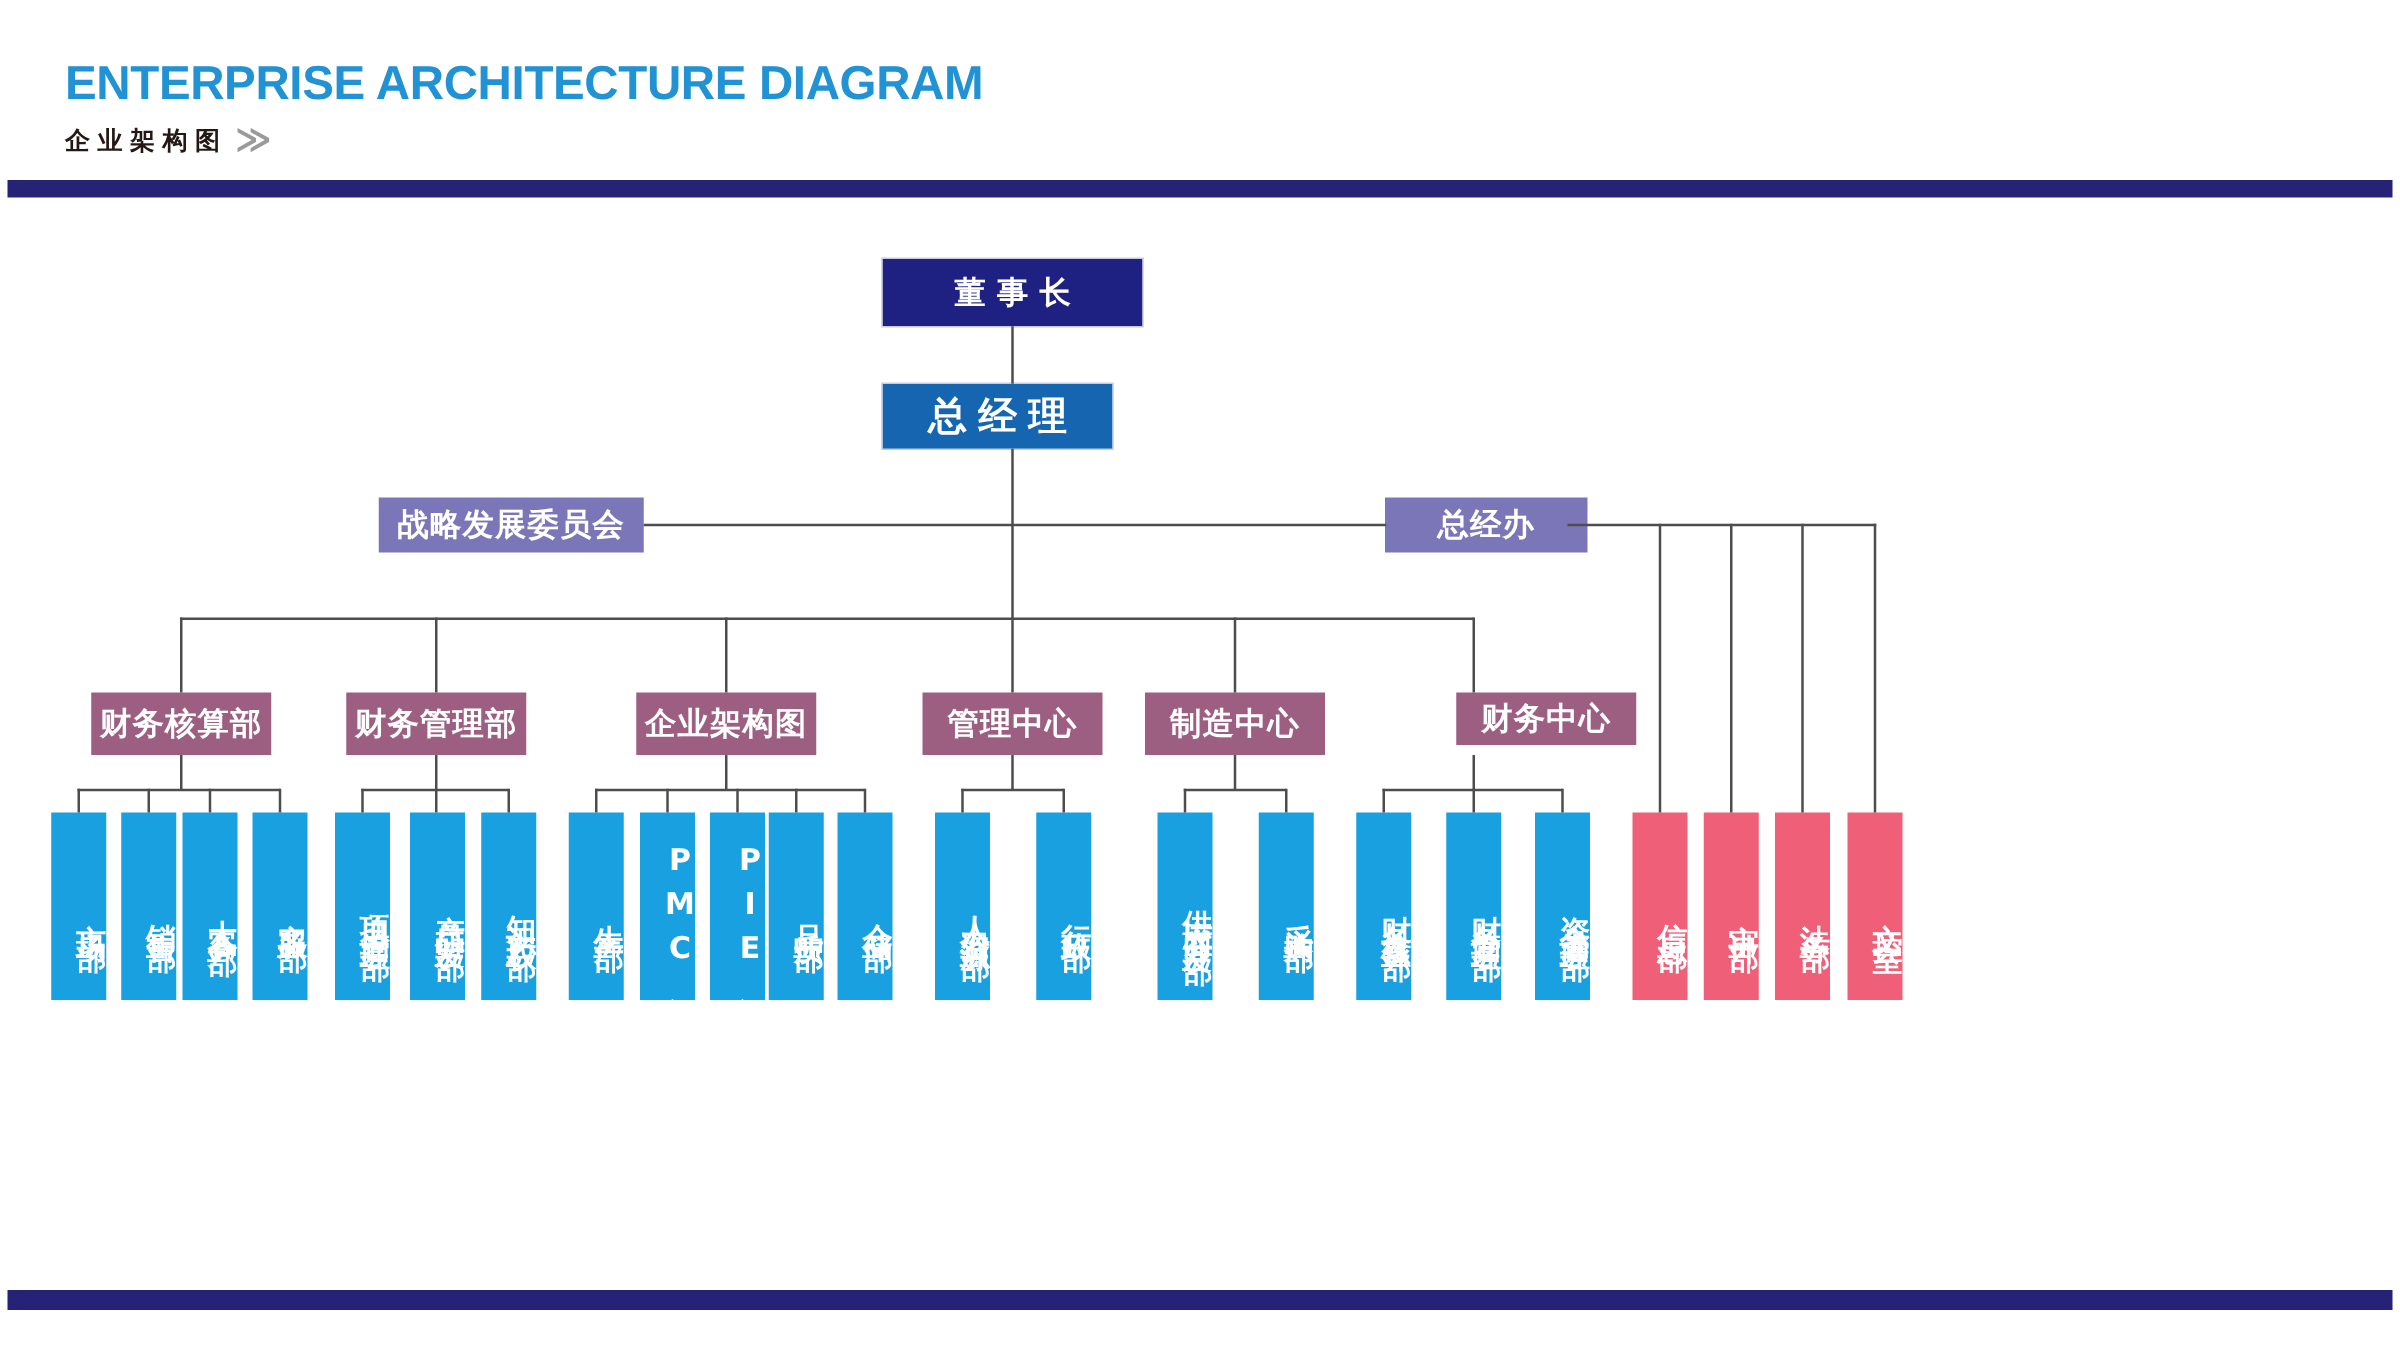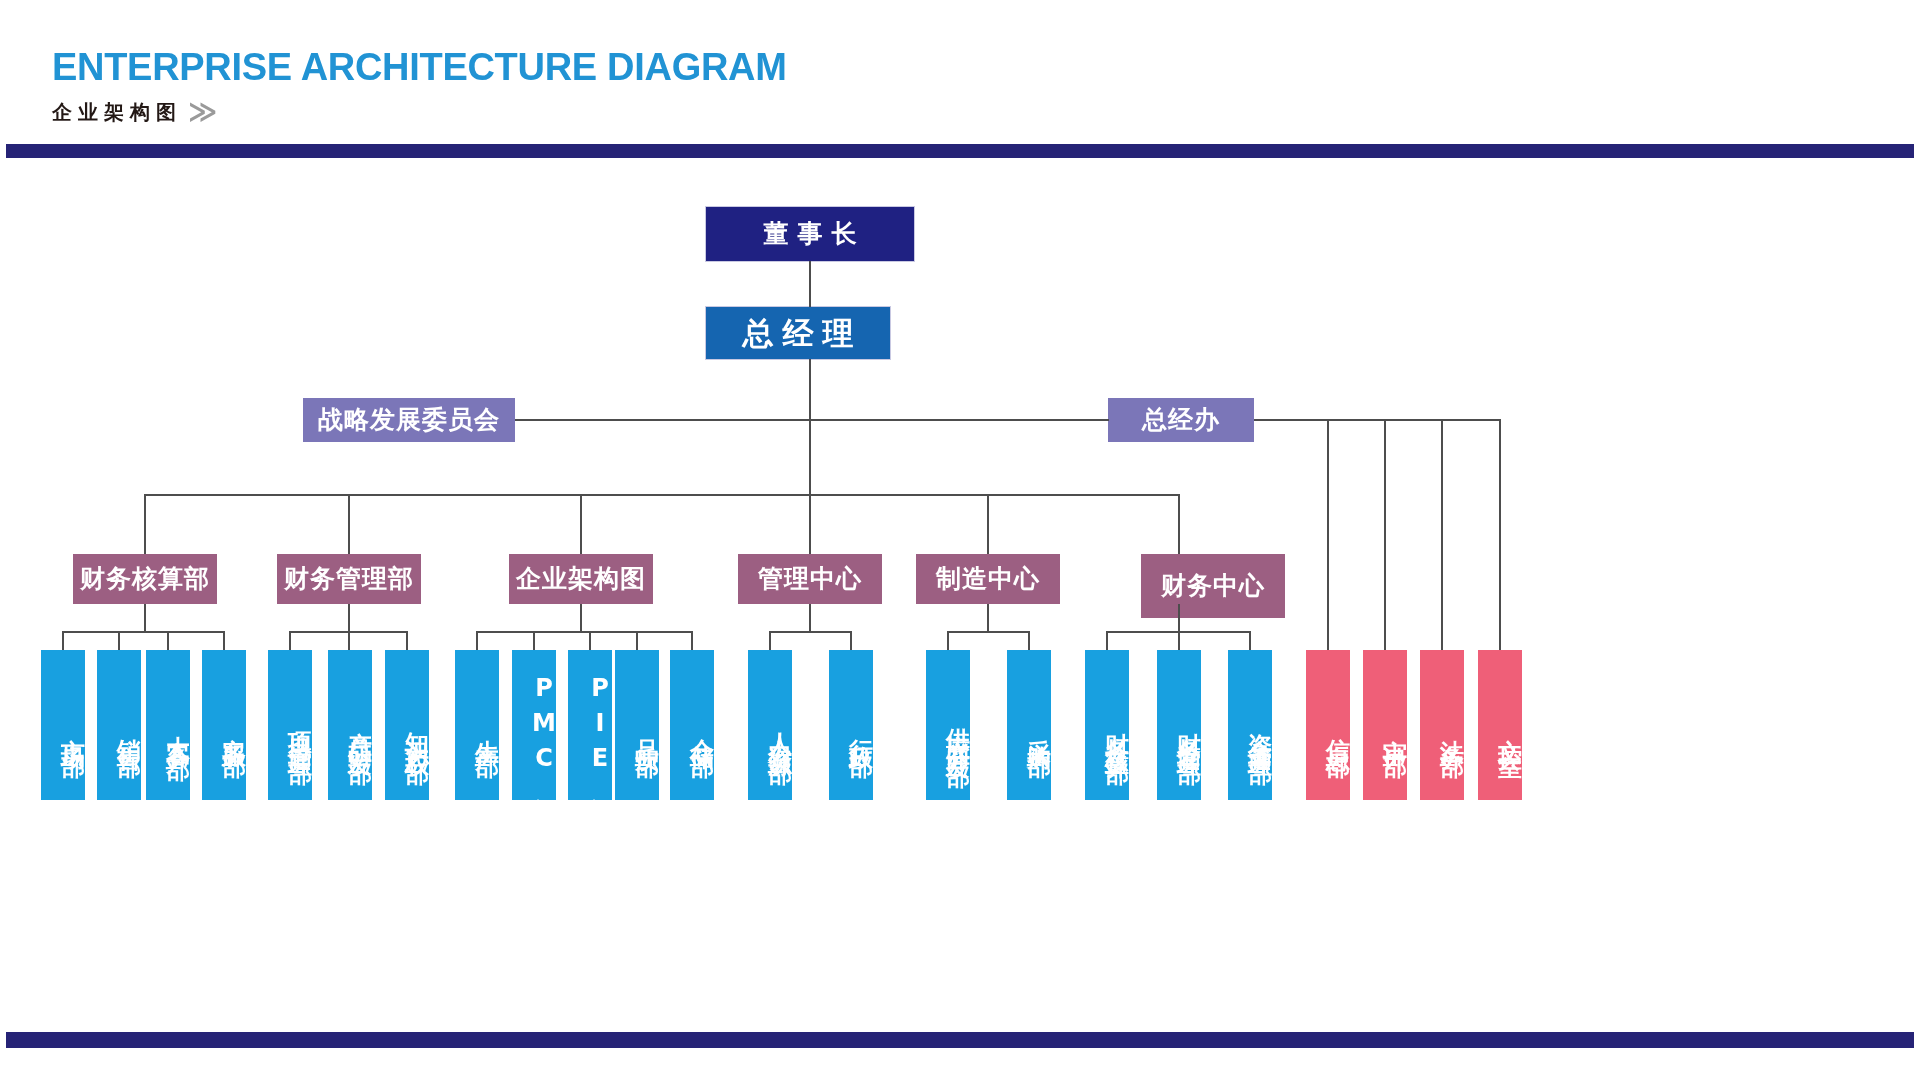--- a/index.html
+++ b/index.html
@@ -92,28 +92,28 @@
     </div>
     <div id="top-rule"></div>
   </div>
 
   <div class="node node-top" style="left:706px; top:207px; width:208px; height:54px;">董事长</div>
 
   <div class="node node-gm" style="left:706px; top:307px; width:184px; height:52px;">总经理</div>
 
   <div class="node node-committee" style="left:303px; top:398px; width:212px; height:44px;">战略发展委员会</div>
 
-  <div class="node node-committee" style="left:1108px; top:398px; width:146px; height:44px;">总经办</div>
+  <div class="node node-committee" style="left:1108px; top:398px; width:162px; height:44px;">总经办</div>
 
   <div class="node node-center" style="left:73px; top:554px; width:144px; height:50px;">财务核算部</div>
   <div class="node node-center" style="left:277px; top:554px; width:144px; height:50px;">财务管理部</div>
   <div class="node node-center" style="left:509px; top:554px; width:144px; height:50px;">企业架构图</div>
   <div class="node node-center" style="left:738px; top:554px; width:144px; height:50px;">管理中心</div>
   <div class="node node-center" style="left:916px; top:554px; width:144px; height:50px;">制造中心</div>
-  <div class="node node-center" style="left:1141px; top:554px; width:144px; height:64px;">财务中心</div>
+  <div class="node node-center" style="left:1165px; top:554px; width:144px; height:42px;">财务中心</div>
 
   <div class="node node-dept" style="left:41px;  top:650px; width:44px; height:150px;">市场部</div>
   <div class="node node-dept" style="left:97px;  top:650px; width:44px; height:150px;">销售部</div>
   <div class="node node-dept" style="left:146px; top:650px; width:44px; height:150px;">大客户部</div>
   <div class="node node-dept" style="left:202px; top:650px; width:44px; height:150px;">客服部</div>
 
   <div class="node node-dept" style="left:268px; top:650px; width:44px; height:150px;">项目管理部</div>
   <div class="node node-dept" style="left:328px; top:650px; width:44px; height:150px;">产品研发部</div>
   <div class="node node-dept" style="left:385px; top:650px; width:44px; height:150px;">知识产权部</div>
 

